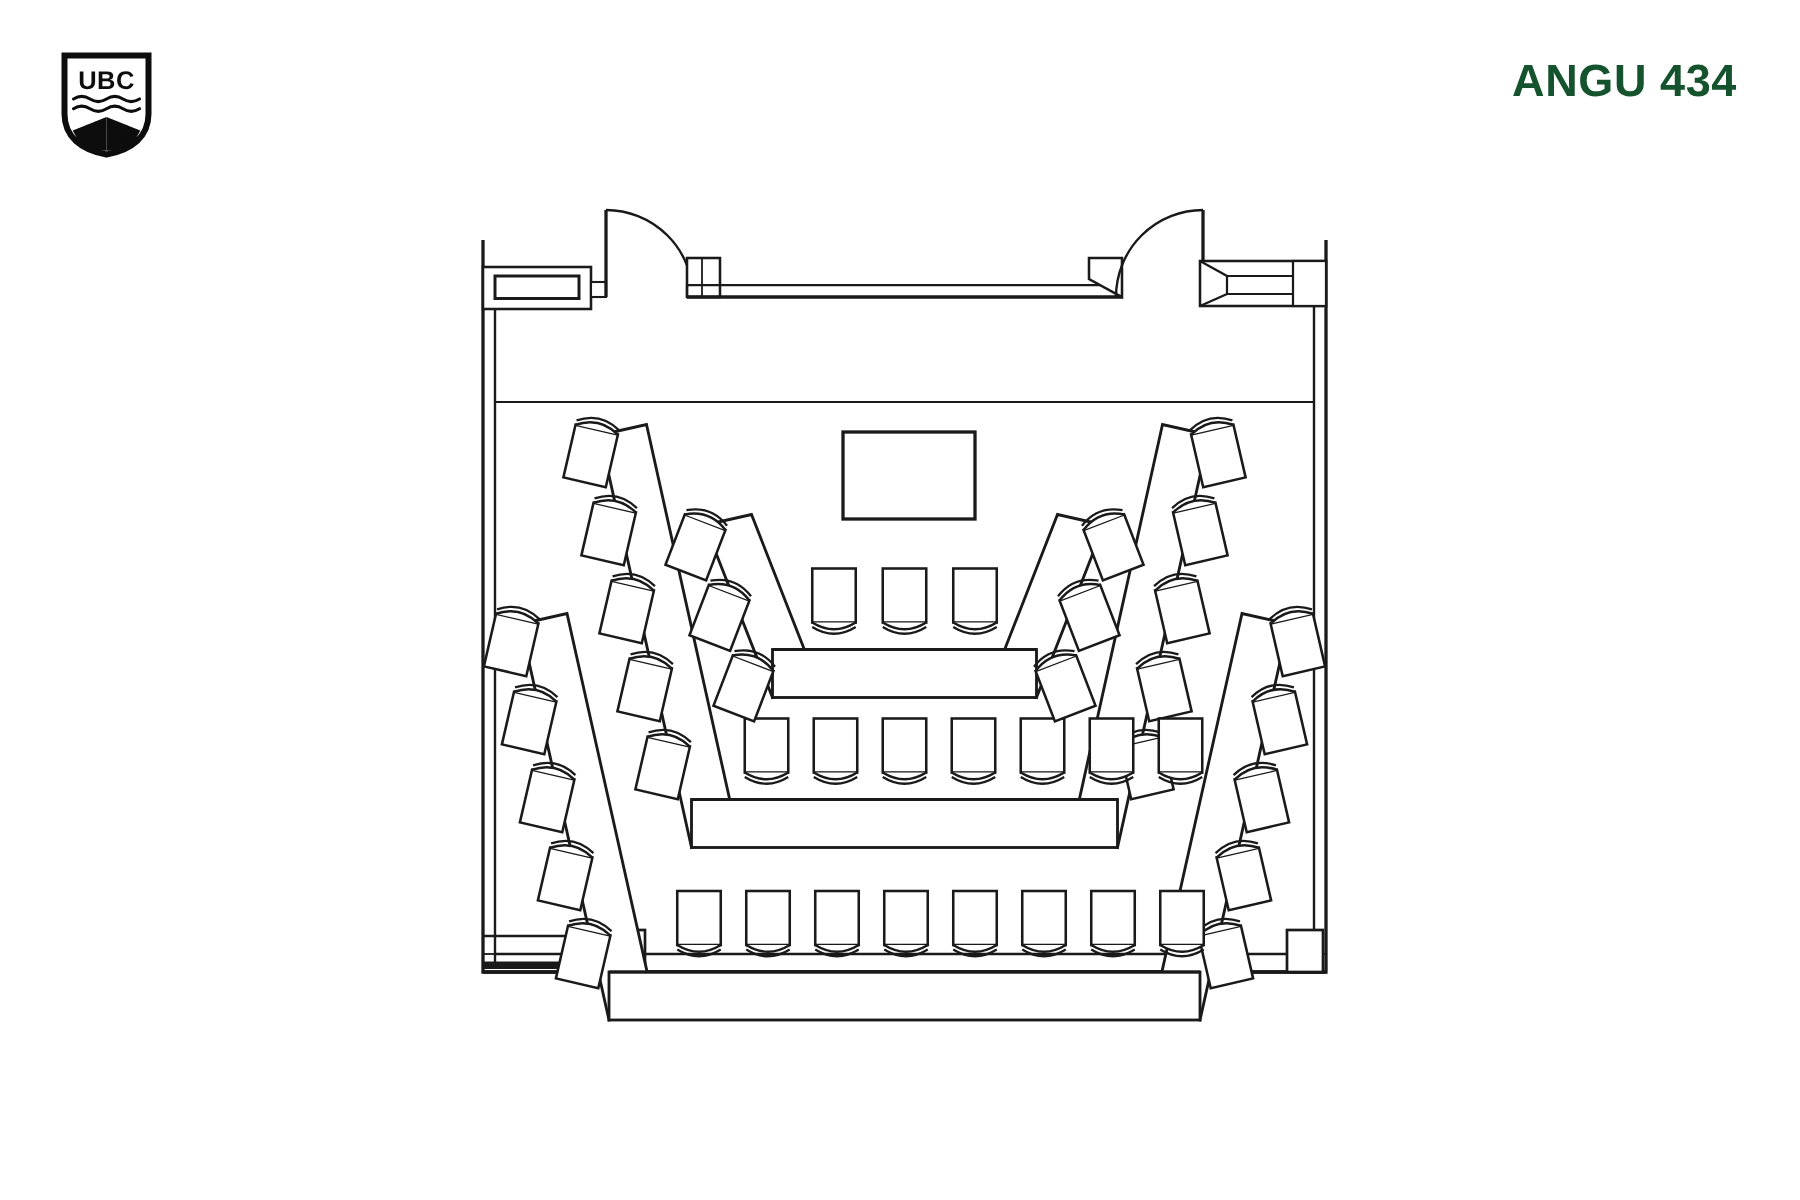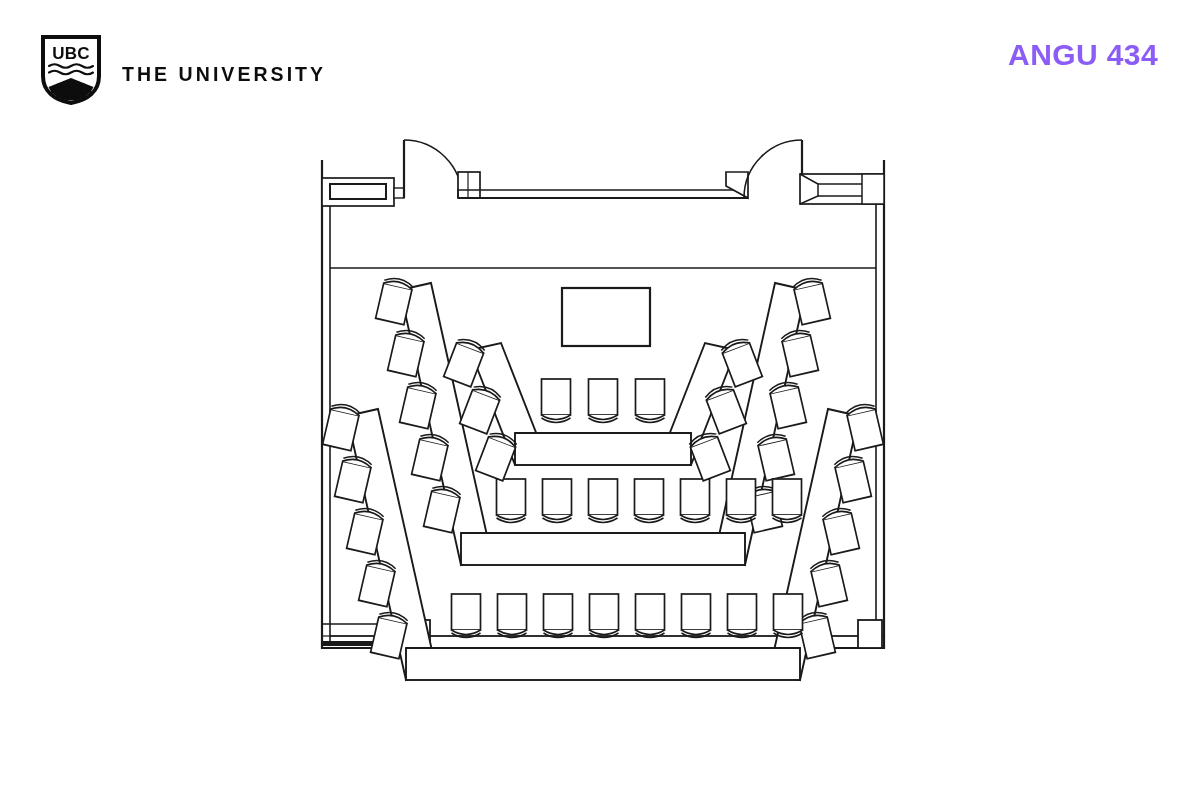--- a/index.html
+++ b/index.html
@@ -29,21 +29,21 @@
     left: 0;
     top: 0;
     width: 1200px;
     height: 130px;
   }
   .brand {
     position: absolute;
     left: 40px;
     top: 34px;
     display: flex;
-    align-items: center;
+    align-items: flex-start;
     gap: 20px;
   }
   .ubc-shield {
     width: 62px;
     height: 72px;
     display: block;
   }
   .wordmark {
     padding-top: 8px;
   }
@@ -57,21 +57,21 @@
     white-space: nowrap;
   }
   .room-code {
     position: absolute;
     right: 42px;
     top: 38px;
     font-family: "Liberation Sans", sans-serif;
     font-size: 30px;
     font-weight: bold;
     letter-spacing: 0.4px;
-    color: #8b5cf6;
+    color: #14532d;
     white-space: nowrap;
   }
 
   
   .plan-wrap {
     position: absolute;
     left: 0;
     top: 128px;
     width: 1200px;
     height: 560px;
@@ -104,21 +104,20 @@
           <path d="M29.2 44 L25 66.2 L27.4 66.6 Z"></path>
           <path d="M32.8 44 L37 66.2 L34.6 66.6 Z"></path>
           <path d="M24 46.2 L16 63.5 L18.6 64.6 Z"></path>
           <path d="M38 46.2 L46 63.5 L43.4 64.6 Z"></path>
           <path d="M18.2 48.6 L9.6 58.8 L11.6 60.6 Z"></path>
           <path d="M43.8 48.6 L52.4 58.8 L50.4 60.6 Z"></path>
         </g>
       </svg>
 
       <div class="wordmark">
-        <div class="wordmark-line">THE UNIVERSITY</div>
       </div>
     </div>
 
     <div class="room-code">ANGU 434</div>
   </div>
 
   <div class="plan-wrap">
     <svg class="plan-svg" viewBox="0 0 1200 560">
 
       <defs>

